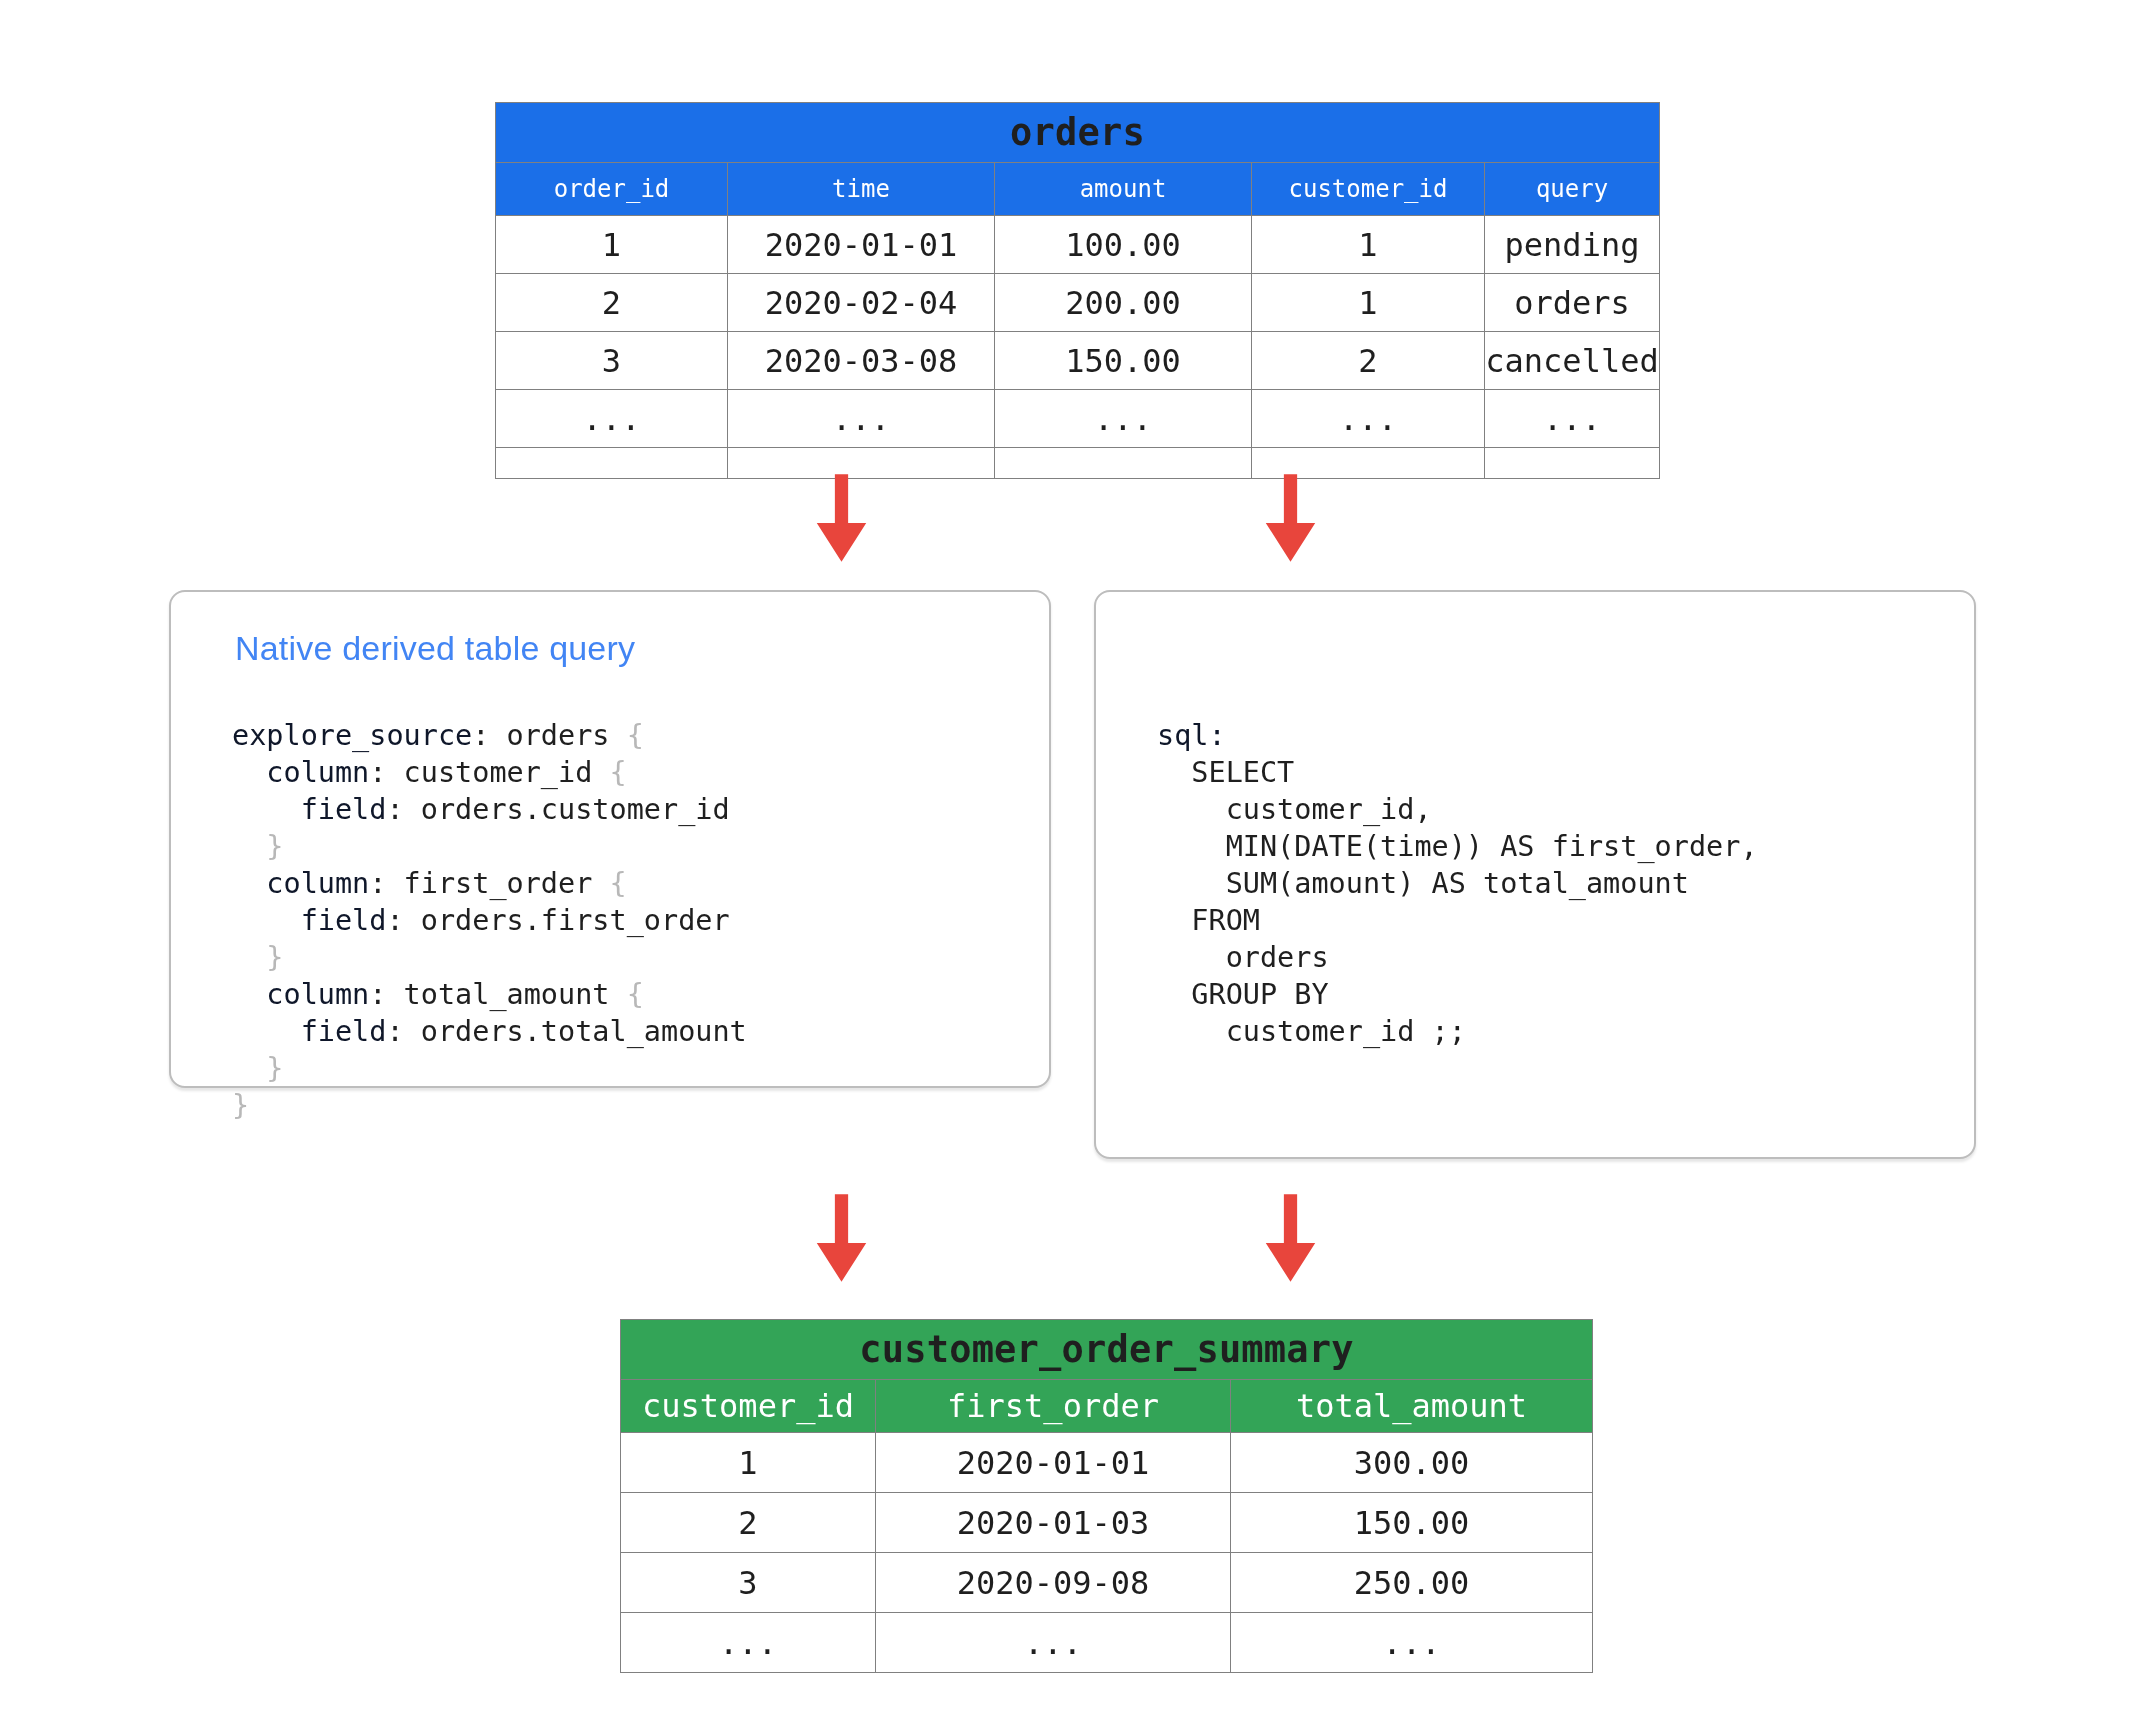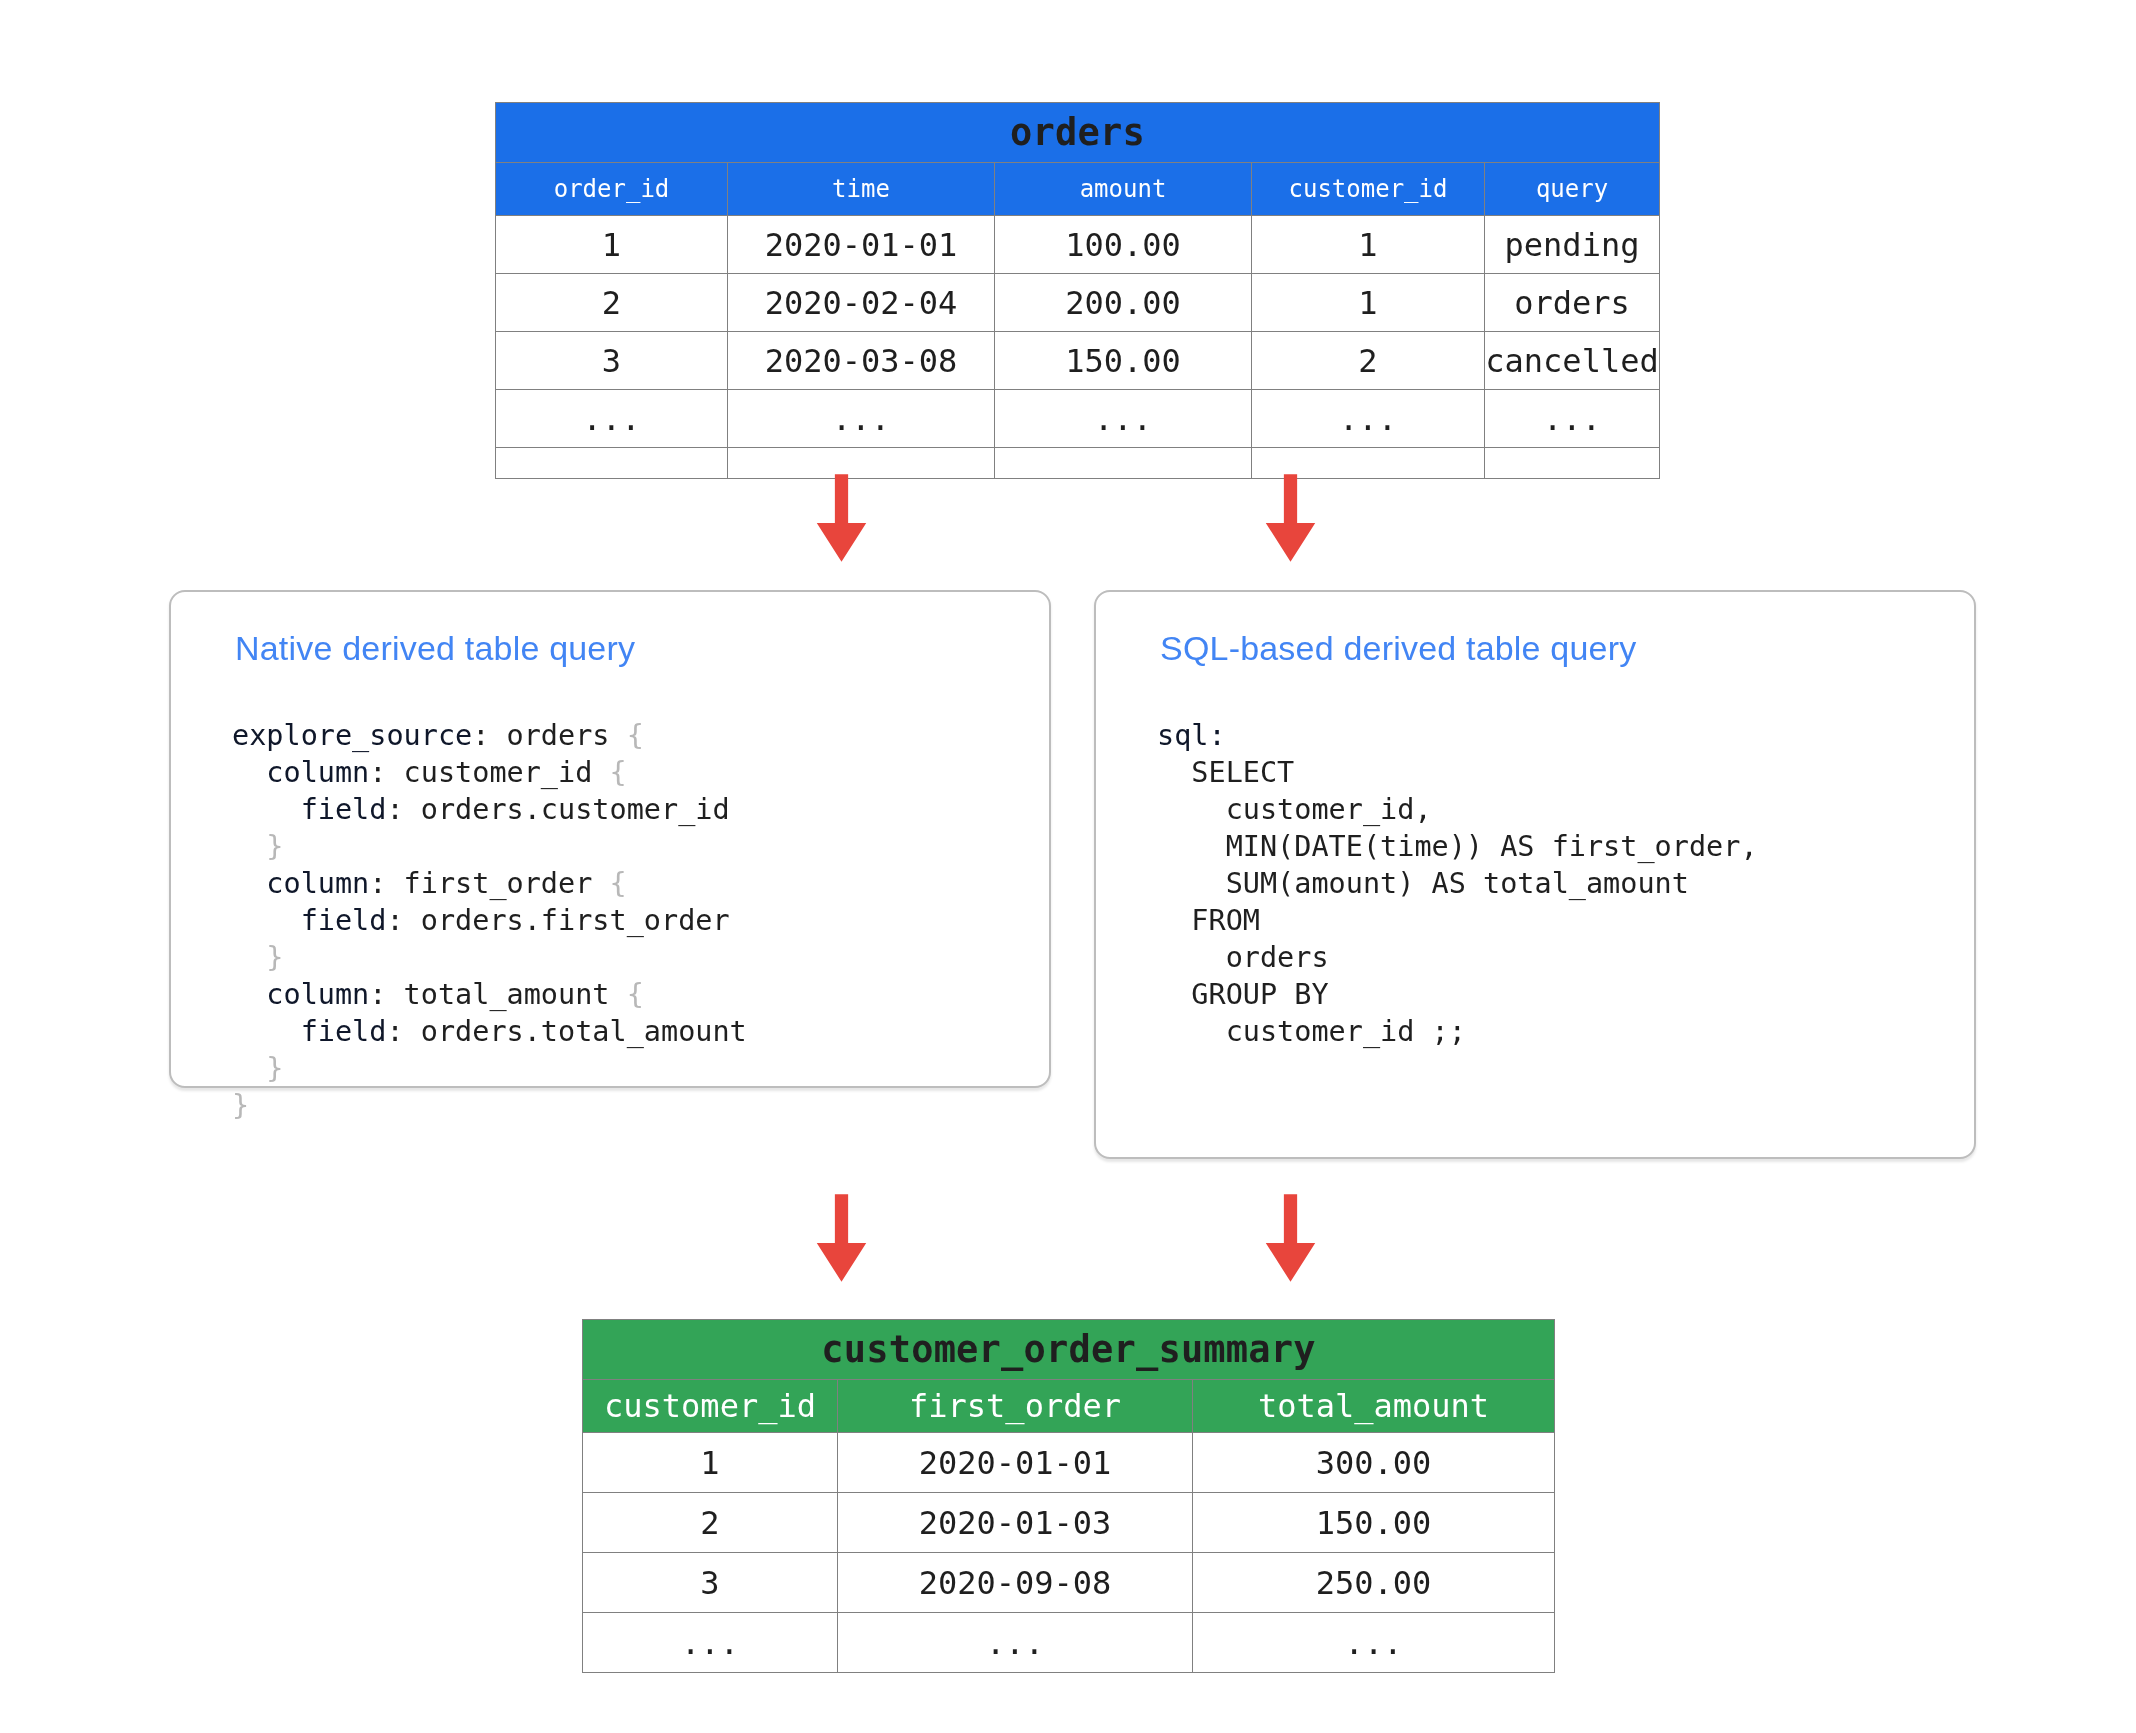--- a/index.html
+++ b/index.html
@@ -55,21 +55,21 @@
     font-size: 24px;
   }
   #orders-table .data-cell {
     height: 57px;
     font-size: 32px;
   }
   #orders-table .blank-row td { height: 30px; }
 
   
   #summary-table {
-    left: 582px;
+    left: 620px;
     top: 1319px;
     width: 971px;
   }
   #summary-table .tbl-title {
     background: #33A457;
     height: 59px;
     font-size: 37px;
   }
   #summary-table .col-head {
     background: #33A457;
@@ -191,21 +191,20 @@
 <svg class="arrow" style="left:1264px; top:474px;" viewBox="0 0 60 100">
   <path d="M22.5 0 H37.5 V55 H58 L30 99 L2 55 H22.5 Z" fill="#E8453C"></path>
 </svg>
 
 <div id="panel-native" class="code-panel">
   <div class="panel-heading">Native derived table query</div>
   <div class="code-block"><div class="code-line"><span class="kw">explore_source</span><span>: orders </span><span class="brc">{</span></div><div class="code-line"><span>  </span><span class="kw">column</span><span>: customer_id </span><span class="brc">{</span></div><div class="code-line"><span>    </span><span class="kw">field</span><span>: orders.customer_id</span></div><div class="code-line"><span>  </span><span class="brc">}</span></div><div class="code-line"><span>  </span><span class="kw">column</span><span>: first_order </span><span class="brc">{</span></div><div class="code-line"><span>    </span><span class="kw">field</span><span>: orders.first_order</span></div><div class="code-line"><span>  </span><span class="brc">}</span></div><div class="code-line"><span>  </span><span class="kw">column</span><span>: total_amount </span><span class="brc">{</span></div><div class="code-line"><span>    </span><span class="kw">field</span><span>: orders.total_amount</span></div><div class="code-line"><span>  </span><span class="brc">}</span></div><div class="code-line"><span class="brc">}</span></div></div>
 </div>
 
 <div id="panel-sql" class="code-panel">
-  <div class="panel-heading">SQL-based derived table query</div>
   <div class="code-block"><div class="code-line"><span class="kw">sql</span><span class="kw">:</span></div><div class="code-line"><span>  SELECT</span></div><div class="code-line"><span>    customer_id,</span></div><div class="code-line"><span>    MIN(DATE(time)) AS first_order,</span></div><div class="code-line"><span>    SUM(amount) AS total_amount</span></div><div class="code-line"><span>  FROM</span></div><div class="code-line"><span>    orders</span></div><div class="code-line"><span>  GROUP BY</span></div><div class="code-line"><span>    customer_id ;;</span></div></div>
 </div>
 
 <svg class="arrow" style="left:815px; top:1194px;" viewBox="0 0 60 100">
   <path d="M22.5 0 H37.5 V55 H58 L30 99 L2 55 H22.5 Z" fill="#E8453C"></path>
 </svg>
 <svg class="arrow" style="left:1264px; top:1194px;" viewBox="0 0 60 100">
   <path d="M22.5 0 H37.5 V55 H58 L30 99 L2 55 H22.5 Z" fill="#E8453C"></path>
 </svg>
 

